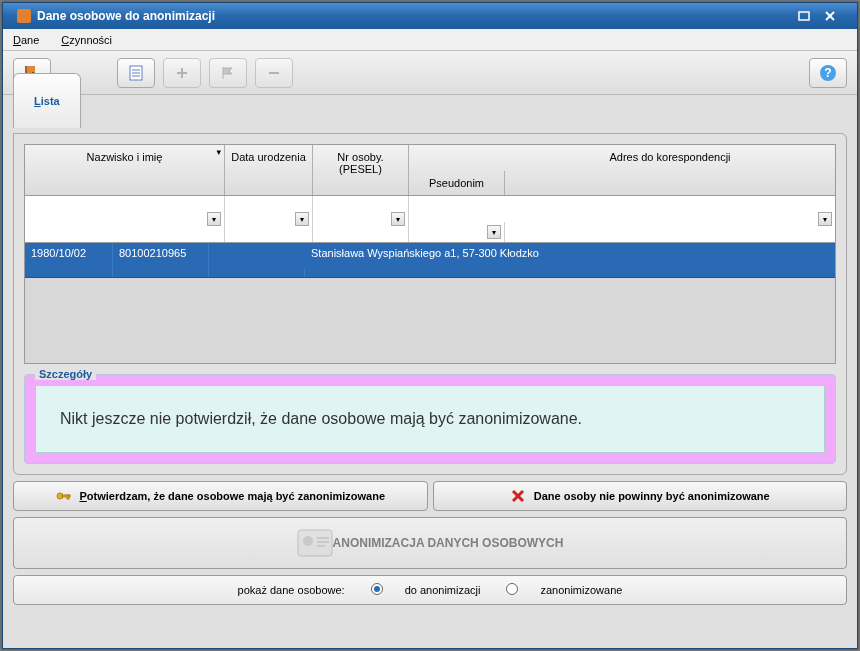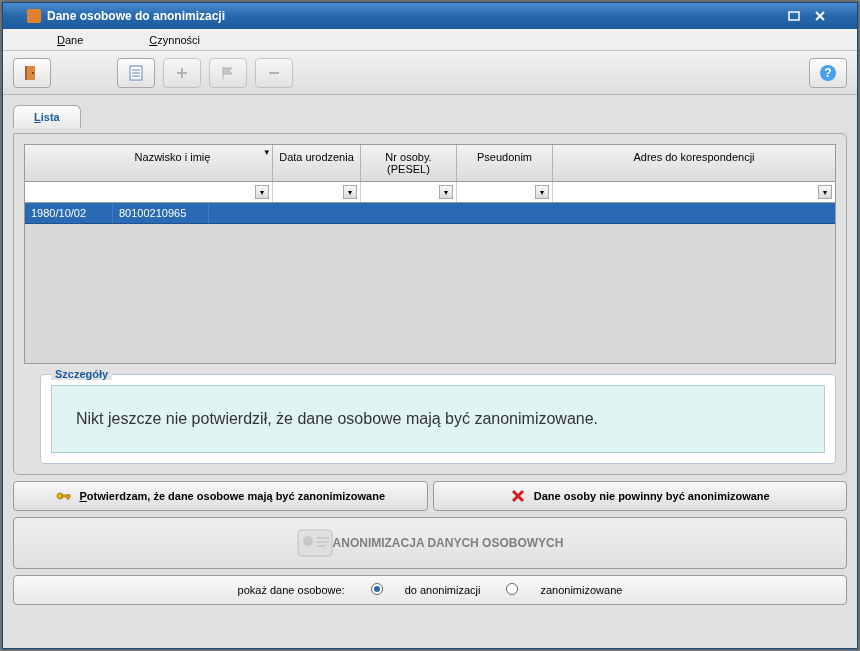--- a/index.html
+++ b/index.html
@@ -21,21 +21,21 @@
     box-shadow: 0 0 3px rgba(0,0,0,.4);
     display: flex;
     flex-direction: column;
   }
   .titlebar {
     height: 26px;
     background: linear-gradient(#4b8ed0, #2768ad 50%, #1c5a9c);
     color: #fff;
     display: flex;
     align-items: center;
-    padding: 0 24px;
+    padding: 0 14px;
     font-weight: bold;
     font-size: 12px;
   }
   .titlebar .icon {
     width: 14px; height: 14px;
     background: #e08030;
     margin-right: 6px;
     border-radius: 2px;
   }
   .titlebar .title { flex: 1; }
@@ -50,21 +50,20 @@
     background: #f0f0f0;
     border-bottom: 1px solid #c0c0c0;
     display: flex;
     align-items: center;
     padding: 0 6px;
     gap: 14px;
   }
   .menubar .menuitem {
     cursor: pointer;
     padding: 2px 4px;
-    margin-left: 44px;
   }
   .menubar .underline { text-decoration: underline; }
   .toolbar {
     height: 44px;
     background: linear-gradient(#f2f2f2, #dedede);
     border-bottom: 1px solid #b8b8b8;
     display: flex;
     align-items: center;
     padding: 0 10px;
     gap: 8px;
@@ -89,21 +88,21 @@
     flex-direction: column;
     gap: 6px;
   }
   .tabstrip {
     display: flex;
     align-items: flex-end;
     height: 26px;
     position: relative;
   }
   .tab {
-    padding: 5px 20px;
+    padding: 21px 20px;
     background: linear-gradient(#fdfdfd, #eaeaea);
     border: 1px solid #a8a8a8;
     border-bottom: none;
     border-radius: 6px 6px 0 0;
     font-weight: bold;
     color: #1c5a9c;
     cursor: pointer;
     position: relative;
     top: 1px;
     z-index: 2;
@@ -137,24 +136,24 @@
     text-align: center;
     position: relative;
     font-size: 11px;
   }
   .gh-cell:last-child { border-right: none; }
   .gh-cell .sort-mark {
     position: absolute;
     right: 3px; top: 2px;
     font-size: 9px;
   }
-  .c1 { width: 200px; margin-left: 48px; }
+  .c1 { width: 200px; }
   .c2 { width: 88px; }
   .c3 { width: 96px; }
-  .c4 { width: 96px; }
+  .c4 { width: 96px; margin-top: 26px; }
   .c5 { flex: 1; }
   .grid-filter {
     display: flex;
     background: #fff;
     border-bottom: 1px solid #9a9a9a;
   }
   .gf-cell {
     border-right: 1px solid #d0d0d0;
     padding: 2px;
     display: flex;
@@ -198,22 +197,21 @@
     white-space: nowrap;
     overflow: hidden;
     text-overflow: ellipsis;
   }
   .gr-cell:last-child { border-right: none; }
   .details-group {
     border: 1px solid #b8c8d8;
     border-radius: 4px;
     padding: 10px;
     position: relative;
-    background: #ffffff;
-    margin-left: 16px;
+    background: #f0abfc;
   }
   .details-group .legend {
     position: absolute;
     top: -7px; left: 10px;
     background: #e2e2e2;
     padding: 0 4px;
     color: #1c5a9c;
     font-weight: bold;
     font-size: 11px;
   }
@@ -396,20 +394,21 @@
           <div class="gf-cell c5">
             <input type="text" style="">
             <span class="dd">▾</span>
           </div>
         </div>
         <div class="grid-body">
           <div class="grid-row">
             <div class="gr-cell c2">1980/10/02</div>
             <div class="gr-cell c3">80100210965</div>
             <div class="gr-cell c4"></div>
+            <div class="gr-cell c5">Stanisława Wyspiańskiego a1, 57-300 Kłodzko</div>
           </div>
         </div>
       </div>
 
       <div class="details-group">
         <div class="legend">Szczegóły</div>
         <div class="details-box">Nikt jeszcze nie potwierdził, że dane osobowe mają być zanonimizowane.</div>
       </div>
 
     </div>

